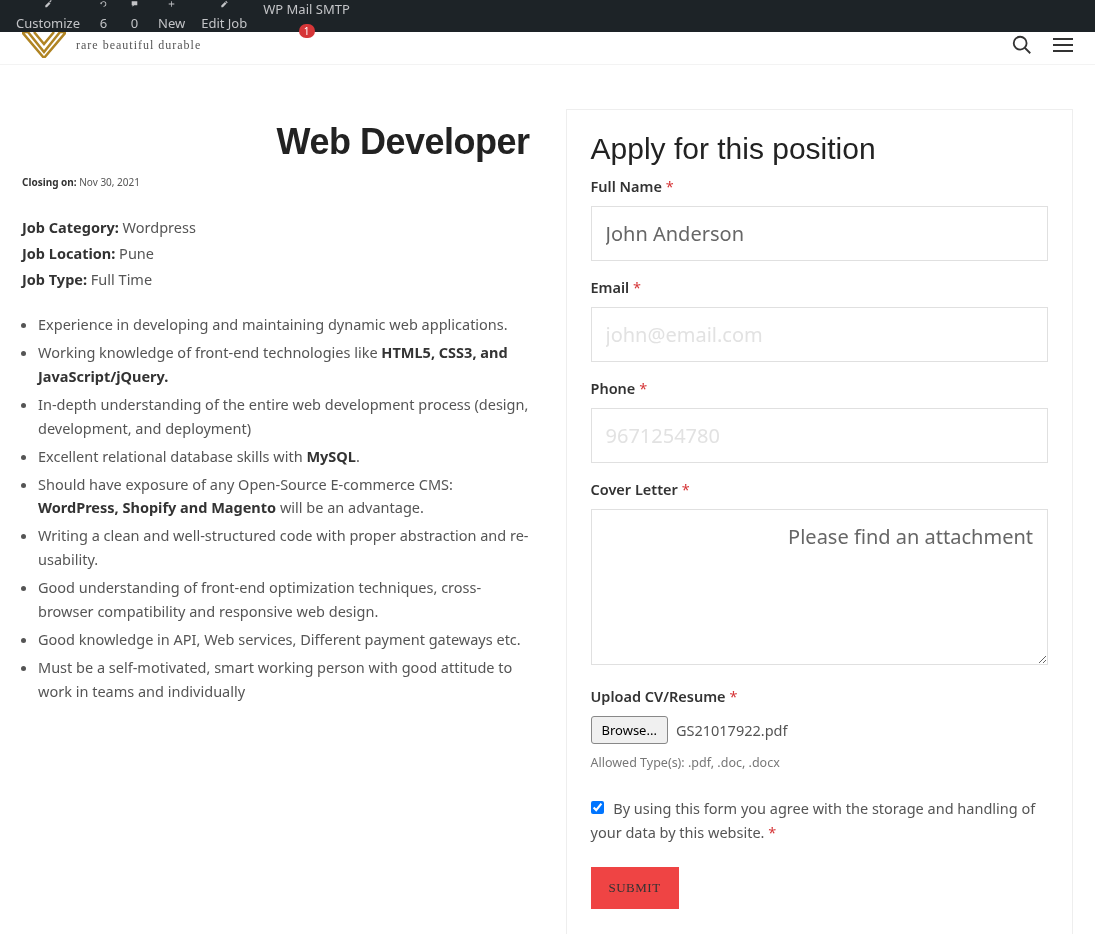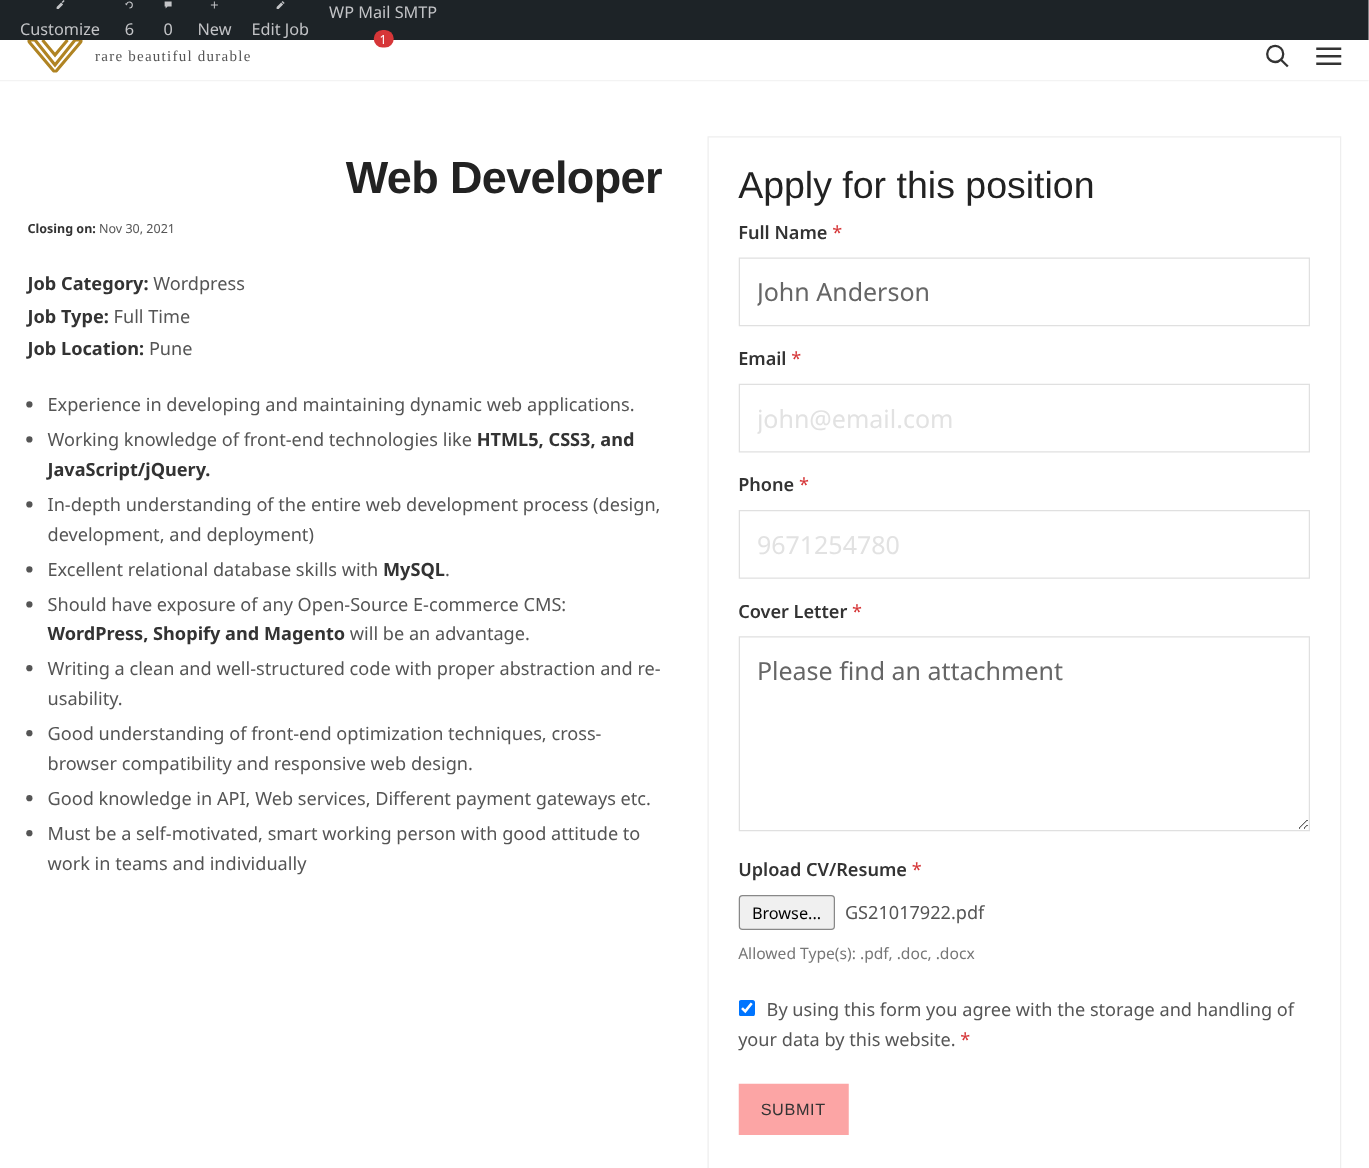--- a/index.html
+++ b/index.html
@@ -87,48 +87,48 @@
     .text-input {
       width: 100%;
       border: 1px solid #e0e0e0;
       padding: 13px 14px;
       font-size: 20px;
       color: #666;
       font-family: inherit;
       outline: none;
     }
     .text-input::placeholder { color: #aaa; }
-    .text-area { min-height: 156px; resize: both; }
+    .text-area { min-height: 156px; resize: both; text-align: right; }
     .masked { color: #e2e2e2; letter-spacing: 0; }
 
     .file-row { display: flex; align-items: center; gap: 8px; }
     .browse-btn {
       font-size: 13px;
       padding: 4px 10px;
       background: #f0f0f0;
       border: 1px solid #888;
       border-radius: 3px;
       cursor: pointer;
       font-family: inherit;
     }
     .file-name { font-size: 14.5px; color: #555; }
     .allowed-types { font-size: 12.5px; color: #777; margin-top: 10px; }
 
     .consent-row { display: block; font-size: 14.5px; color: #555; line-height: 1.65; margin-top: 26px; }
     .consent-row input { margin-right: 6px; accent-color: #0075ff; }
 
     .submit-btn {
       margin-top: 22px;
-      background: #fca5a5;
+      background: #ef4444;
       border: none;
       padding: 13px 18px;
       font-size: 13px;
       letter-spacing: 0.5px;
       color: #333;
-      font-family: Liberation Sans, sans-serif;
+      font-family: Liberation Serif, serif;
       cursor: pointer;
     }
   </style>
 </head>
 <body>
 
 <div class="wp-admin-bar">
   <div class="ab-item">
     <svg viewBox="0 0 20 20">
         <path d="M18 2l-4 4-2-2 4-4zM11 5l4 4-9 9H2v-4z"></path>
@@ -199,26 +199,26 @@
       <div class="closing">
         <strong>Closing on:</strong>
         <span>Nov 30, 2021</span>
       </div>
 
       <div class="meta-line">
         <strong>Job Category:</strong>
         <span>Wordpress</span>
       </div>
       <div class="meta-line">
+        <strong>Job Location:</strong>
+        <span>Pune</span>
+      </div>
+      <div class="meta-line">
         <strong>Job Type:</strong>
         <span>Full Time</span>
-      </div>
-      <div class="meta-line">
-        <strong>Job Location:</strong>
-        <span>Pune</span>
       </div>
 
       <ul class="req-list">
         <li>Experience in developing and maintaining dynamic web applications.</li>
         <li><span>Working knowledge of front-end technologies like </span><strong>HTML5, CSS3, and JavaScript/jQuery.</strong></li>
         <li>In-depth understanding of the entire web development process (design, development, and deployment)</li>
         <li><span>Excellent relational database skills with </span><strong>MySQL</strong><span>.</span></li>
         <li><span>Should have exposure of any Open-Source E-commerce CMS: </span><strong>WordPress, Shopify and Magento</strong><span> will be an advantage.</span></li>
         <li>Writing a clean and well-structured code with proper abstraction and re-usability.</li>
         <li>Good understanding of front-end optimization techniques, cross-browser compatibility and responsive web design.</li>

